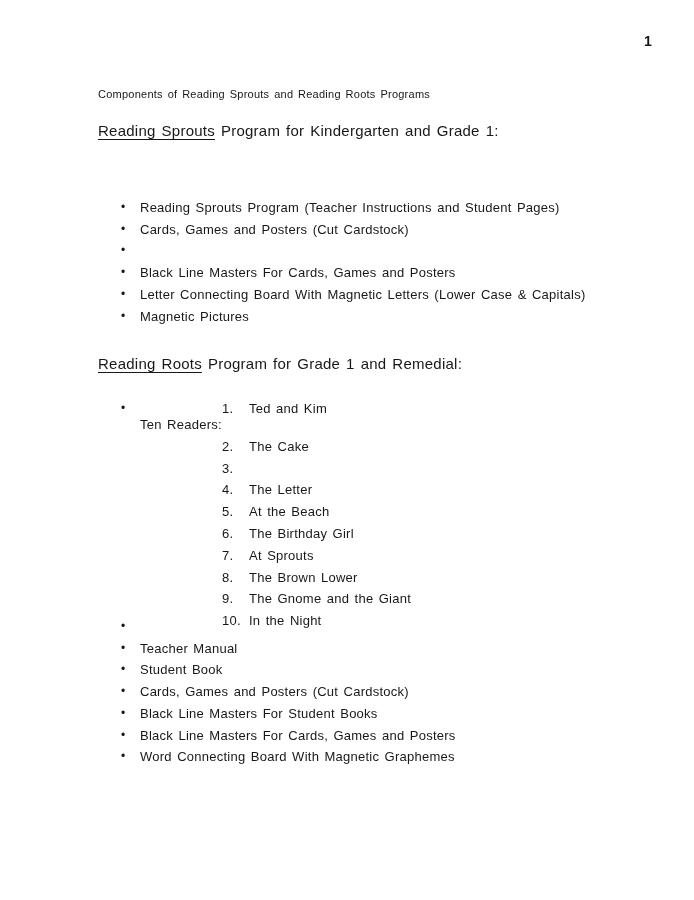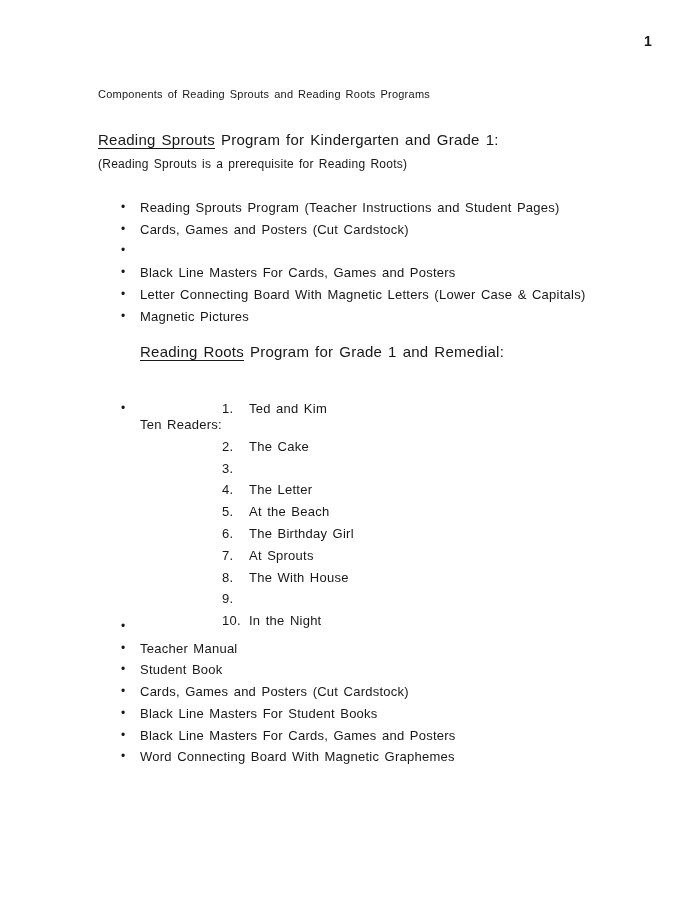--- a/index.html
+++ b/index.html
@@ -37,22 +37,22 @@
     position: absolute;
     left: 98px;
     font-size: 15px;
     line-height: 20px;
     white-space: nowrap;
   }
   .section-heading .underlined {
     text-decoration: underline;
     text-underline-offset: 3px;
   }
-  .heading-1 { top: 130px; }
-  .heading-2 { top: 342px; margin-left: 42px; }
+  .heading-1 { top: 121px; }
+  .heading-2 { top: 354px; }
   .section-note {
     position: absolute;
     top: 155px;
     left: 98px;
     font-size: 12px;
     line-height: 18px;
     white-space: nowrap;
   }
   ul.bullet-list {
     position: absolute;
@@ -105,21 +105,20 @@
 <div class="page">
 
   <div class="page-number">1</div>
 
   <div class="doc-title">Components of Reading Sprouts and Reading Roots Programs</div>
 
   <div class="section-heading heading-1">
     <span class="underlined">Reading Sprouts</span><span> Program for Kindergarten and Grade 1:</span>
   </div>
 
-  <div class="section-note">(Reading Sprouts is a prerequisite for Reading Roots)</div>
 
   <ul class="bullet-list list-1">
     <li>
         <span class="blt">•</span>
         <span>Reading Sprouts Program (Teacher Instructions and Student Pages)</span>
       </li>
     <li>
         <span class="blt">•</span>
         <span>Cards, Games and Posters (Cut Cardstock)</span>
       </li>
@@ -169,24 +168,25 @@
     <div class="reader-row">
         <span class="rnum">6.</span>
         <span>The Birthday Girl</span>
       </div>
     <div class="reader-row">
         <span class="rnum">7.</span>
         <span>At Sprouts</span>
       </div>
     <div class="reader-row">
         <span class="rnum">8.</span>
-        <span>The With House</span>
+        <span>The Brown Lower</span>
       </div>
     <div class="reader-row">
         <span class="rnum">9.</span>
+        <span>The Gnome and the Giant</span>
       </div>
     <div class="reader-row">
         <span class="rnum">10.</span>
         <span>In the Night</span>
       </div>
   </div>
 
   <ul class="bullet-list list-2">
     <li>
         <span class="blt">•</span>

